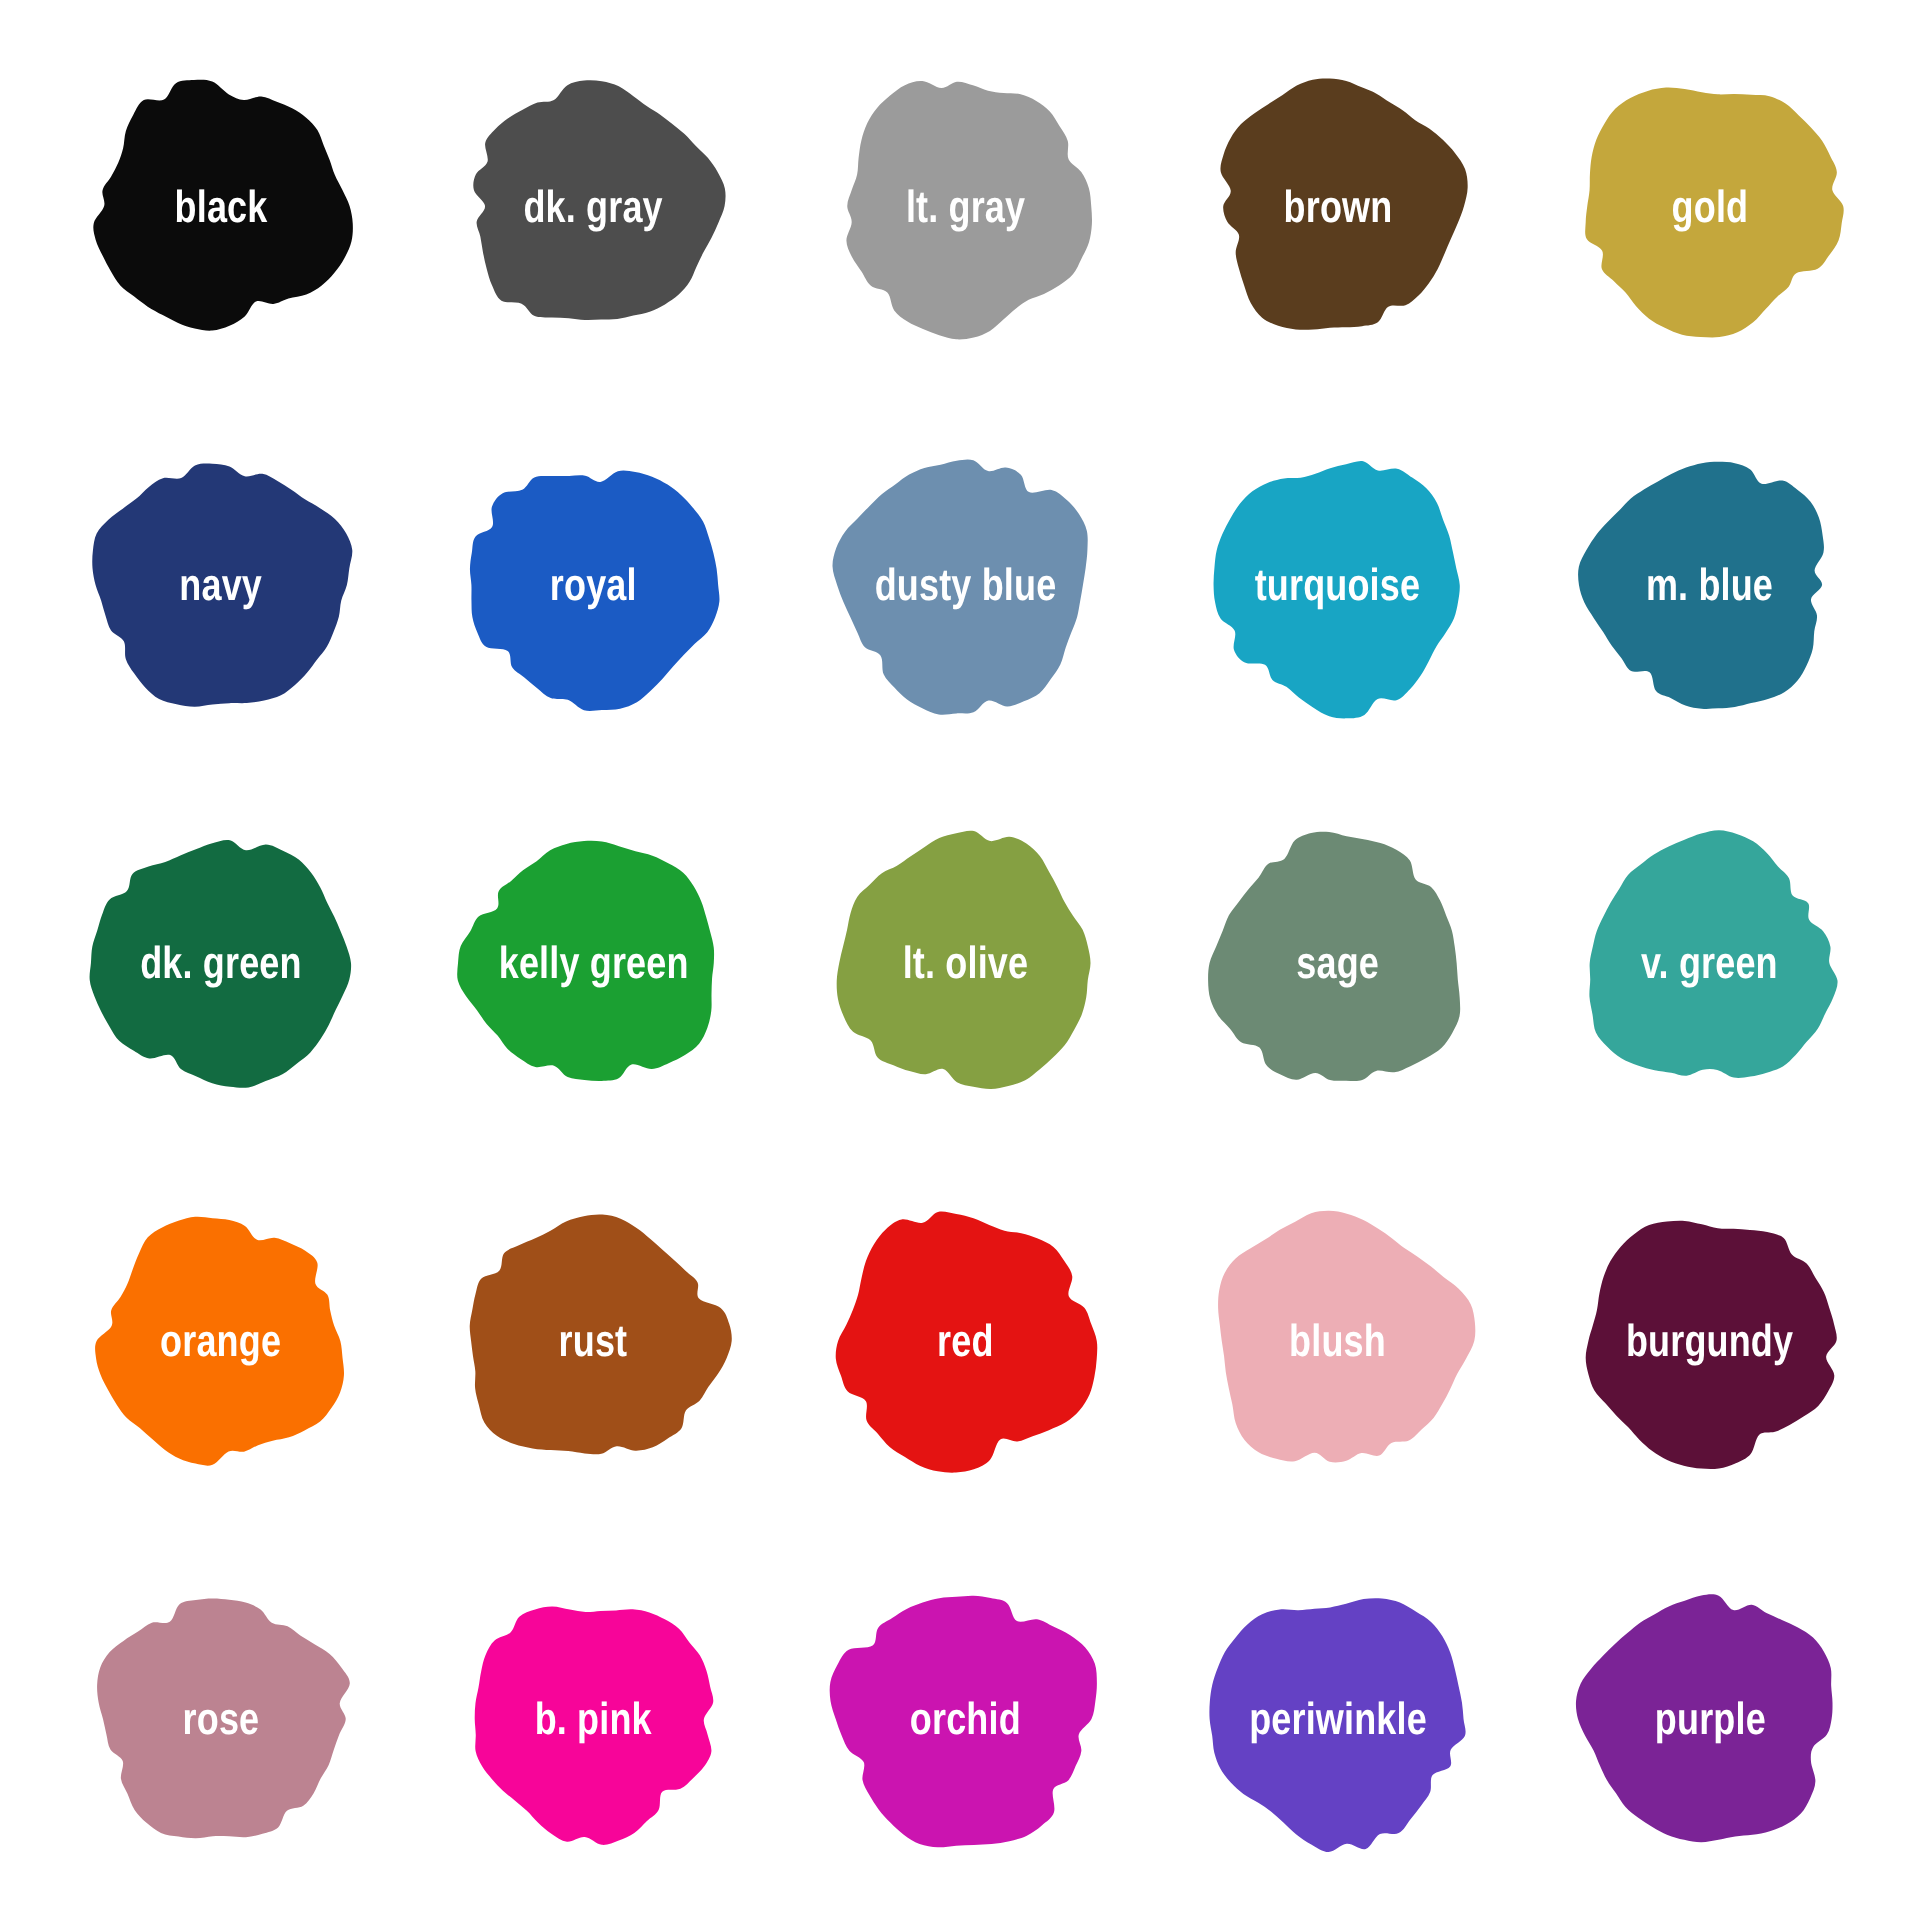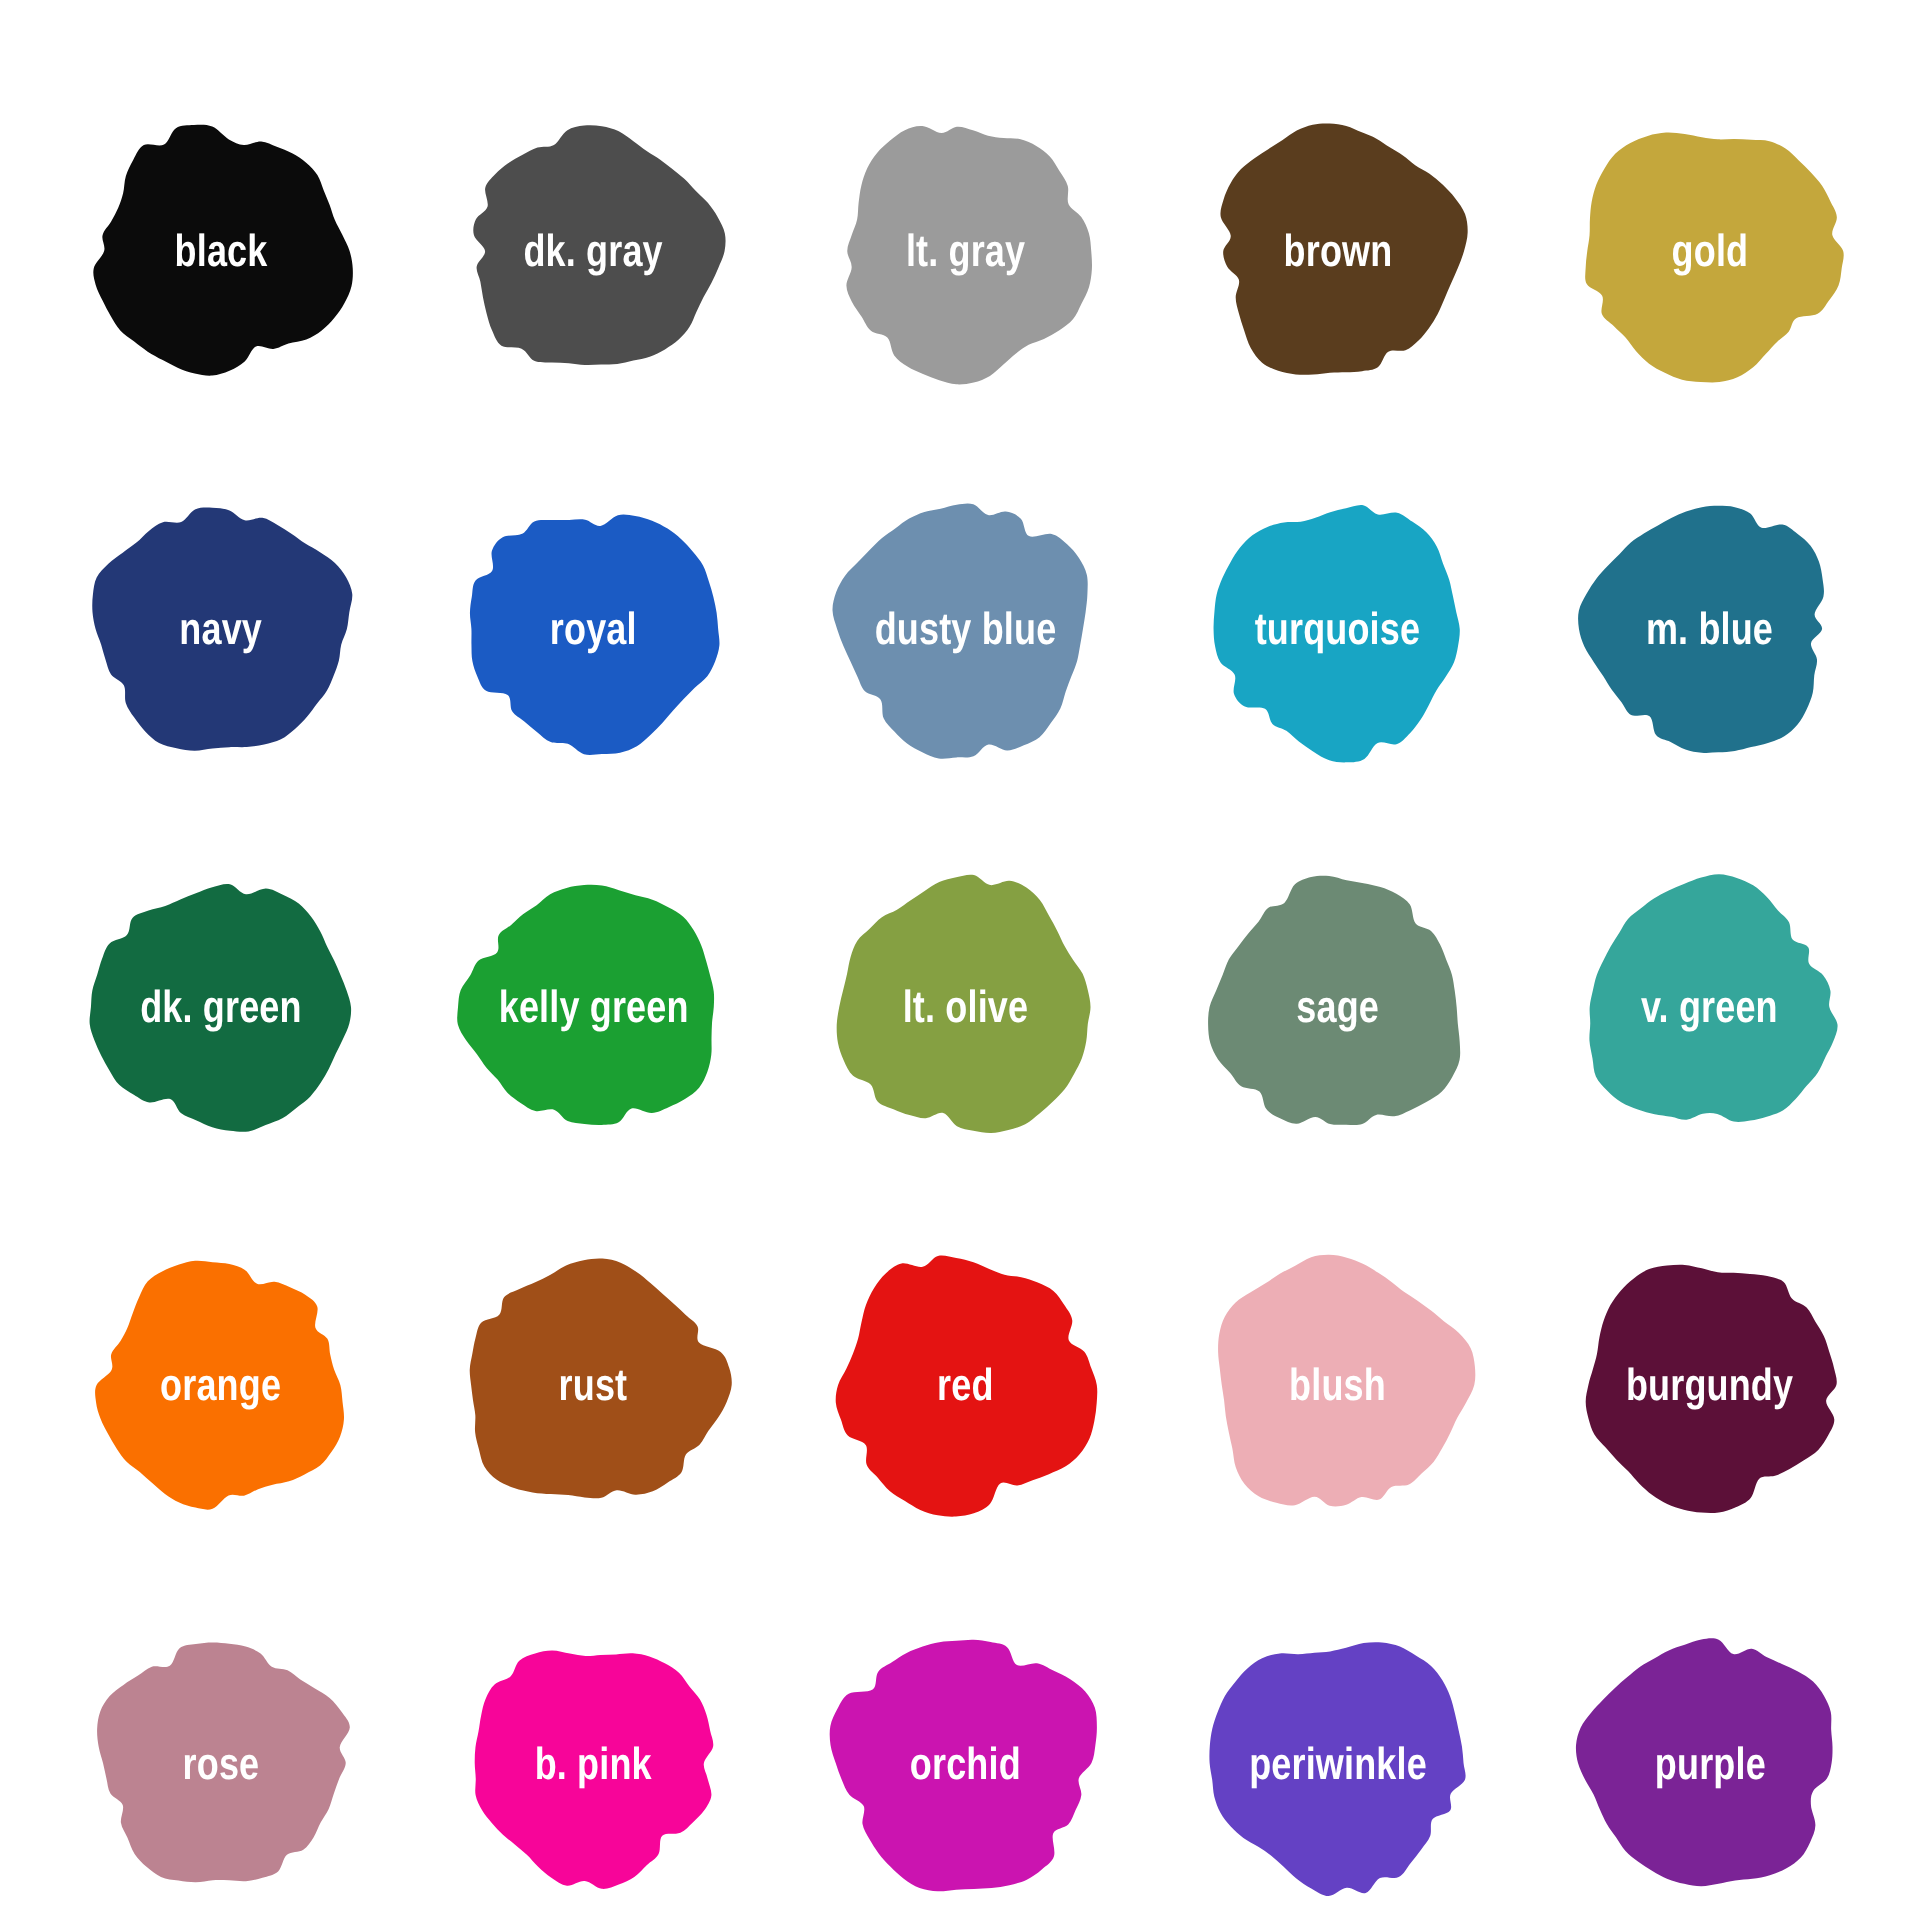--- a/index.html
+++ b/index.html
@@ -19,21 +19,21 @@
     height: 1931px;
     display: grid;
     grid-template-columns: repeat(5, 1fr);
     grid-template-rows: repeat(5, 1fr);
     box-sizing: border-box;
     padding: 17.4px 35px 23px 35px;
   }
   .swatch-cell {
     position: relative;
     display: flex;
-    align-items: flex-end;
+    align-items: center;
     justify-content: center;
   }
   .blob-wrap {
     position: relative;
     width: 290px;
     height: 290px;
     display: flex;
     align-items: center;
     justify-content: center;
   }

